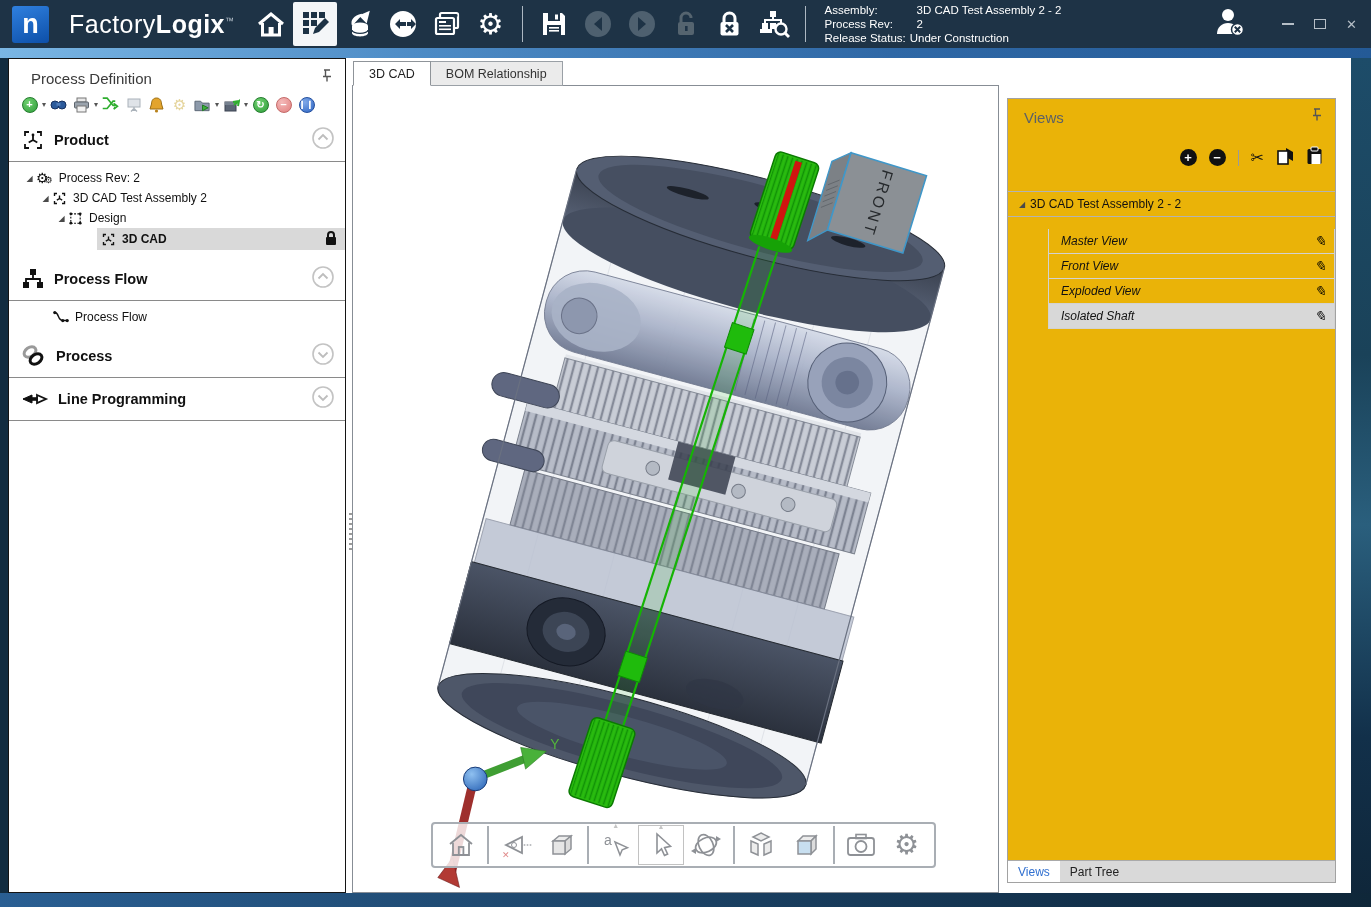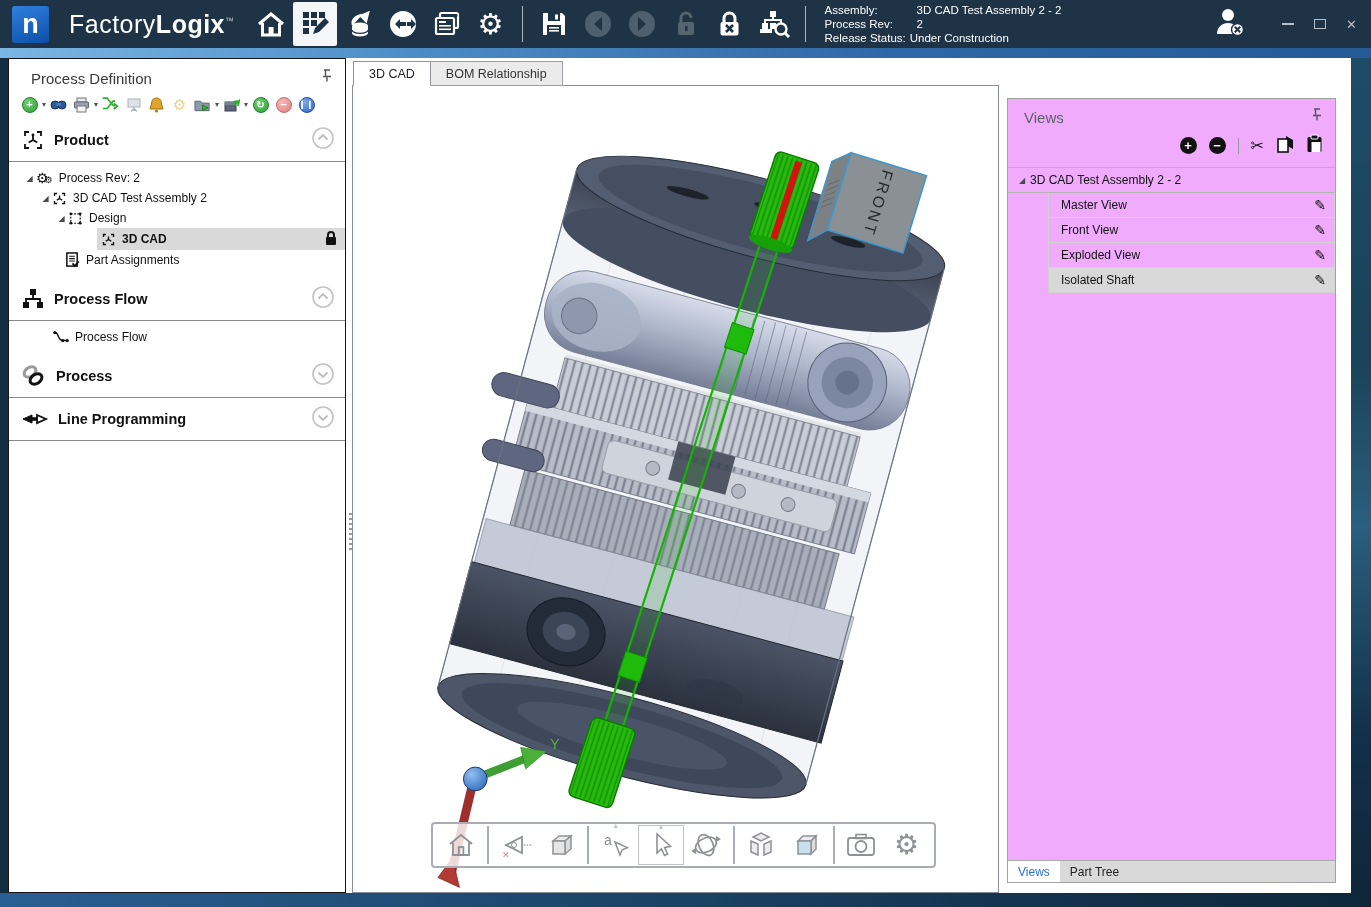--- a/index.html
+++ b/index.html
@@ -81,30 +81,30 @@
   .view-toolbar { position:absolute; left:78px; bottom:24px; width:505px; height:46px; background:rgba(255,255,255,.82);
     border:2px solid #a9aeb4; border-radius:4px; display:flex; align-items:center; padding:0 5px; z-index:5; }
   .vt-btn { width:46px; height:40px; display:flex; align-items:center; justify-content:center; position:relative; color:#8e9196; }
   .vt-btn.sel { background:#fff; border:1px solid #c2c2c2; }
   .vt-caret { position:absolute; top:-3px; left:50%; transform:translateX(-50%); font-size:7px; color:#c4c4c4; }
   .vt-sep { width:2px; height:38px; background:#a9aeb4; margin:0 4px; }
   .vt-gear { font-size:28px; line-height:1; color:#8e9196; }
 
   
   .views-wrap { width:352px; padding:13px 15px 10px 8px; display:flex; background:#fff; }
-  .views-panel { flex:1; border:1px solid #a2a2a2; background:#f0abfc; display:flex; flex-direction:column; position:relative; }
+  .views-panel { flex:1; border:1px solid #a2a2a2; background:#eab308; display:flex; flex-direction:column; position:relative;gap:12px; }
   .vp-titlerow { display:flex; align-items:center; padding:9px 12px 0 16px; }
   .vp-title { font-size:15px; color:#5c6166; }
   .vp-toolbar { display:flex; align-items:center; justify-content:flex-end; gap:12px; padding:8px 12px 8px 0; }
   .vp-sep { width:1px; height:16px; background:#9a9a9a; }
   .ico-circle { width:17px; height:17px; border-radius:50%; background:#111; color:#fff; display:flex; align-items:center; justify-content:center; font-size:13px; font-weight:bold; line-height:0; }
   .scissors { font-size:16px; color:#111; }
   .vp-root { display:flex; align-items:center; height:26px; border:1px solid #b3b3b3; border-left:none; border-right:none; font-size:12px; color:#111; padding-left:6px; margin-top:2px; }
   .vp-root .tcaret { width:16px; }
-  .vp-rows { display:flex; flex-direction:column; }
+  .vp-rows { display:flex; flex-direction:column;font-style:italic; }
   .vp-row { display:flex; align-items:center; height:25px; margin-left:40px; border:1px solid #d2d2d2; border-top:none; font-size:12px; color:#111; padding:0 8px 0 12px; }
   .vp-row .pencil { margin-left:auto; font-size:14px; color:#000; }
   .vp-row.sel { background:#d8d8d8; }
   .vp-bottom { margin-top:auto; height:22px; background:#d9d9d9; border-top:1px solid #aaa; display:flex; align-items:stretch; font-size:12px; }
   .vpb-tab { display:flex; align-items:center; padding:0 10px; }
   .vpb-tab.active { background:#fff; color:#2f6fd0; }
   .vpb-tab.plain { color:#222; }
 
   svg text { font-family:"Liberation Sans", sans-serif; }
 </style>
@@ -393,30 +393,20 @@
                 </g>
               </svg>
           </span>
           <span>3D CAD</span>
           <span class="lock">
             <svg width="14" height="16" viewBox="0 0 14 16">
                 <path d="M4 7 V5 a3 3 0 0 1 6 0 v2" stroke="#111" stroke-width="2" fill="none"></path>
                 <rect x="2" y="7" width="10" height="8" rx="1" fill="#111"></rect>
               </svg>
           </span>
-        </div>
-        <div class="trow" style="margin-left:56px;">
-          <span class="ticon">
-            <svg width="15" height="16" viewBox="0 0 16 17">
-                <rect x="2" y="1" width="11" height="14" fill="#fff" stroke="#111" stroke-width="1.6"></rect>
-                <path d="M4.5 4.5 h6 M4.5 7 h6 M4.5 9.5 h6" stroke="#111" stroke-width="1.2"></path>
-                <path d="M8 12 l2.5 3 4 -5" stroke="#111" stroke-width="2" fill="none"></path>
-              </svg>
-          </span>
-          <span>Part Assignments</span>
         </div>
       </div>
 
       <div class="section-header">
         <svg width="24" height="24" viewBox="0 0 24 24">
             <rect x="9" y="2" width="6" height="6" fill="#111"></rect>
             <rect x="2" y="15" width="6" height="6" fill="#111"></rect>
             <rect x="16" y="15" width="6" height="6" fill="#111"></rect>
             <path d="M12 8 v4 M5 15 v-3 h14 v3" stroke="#111" stroke-width="1.8" fill="none"></path>
           </svg>

